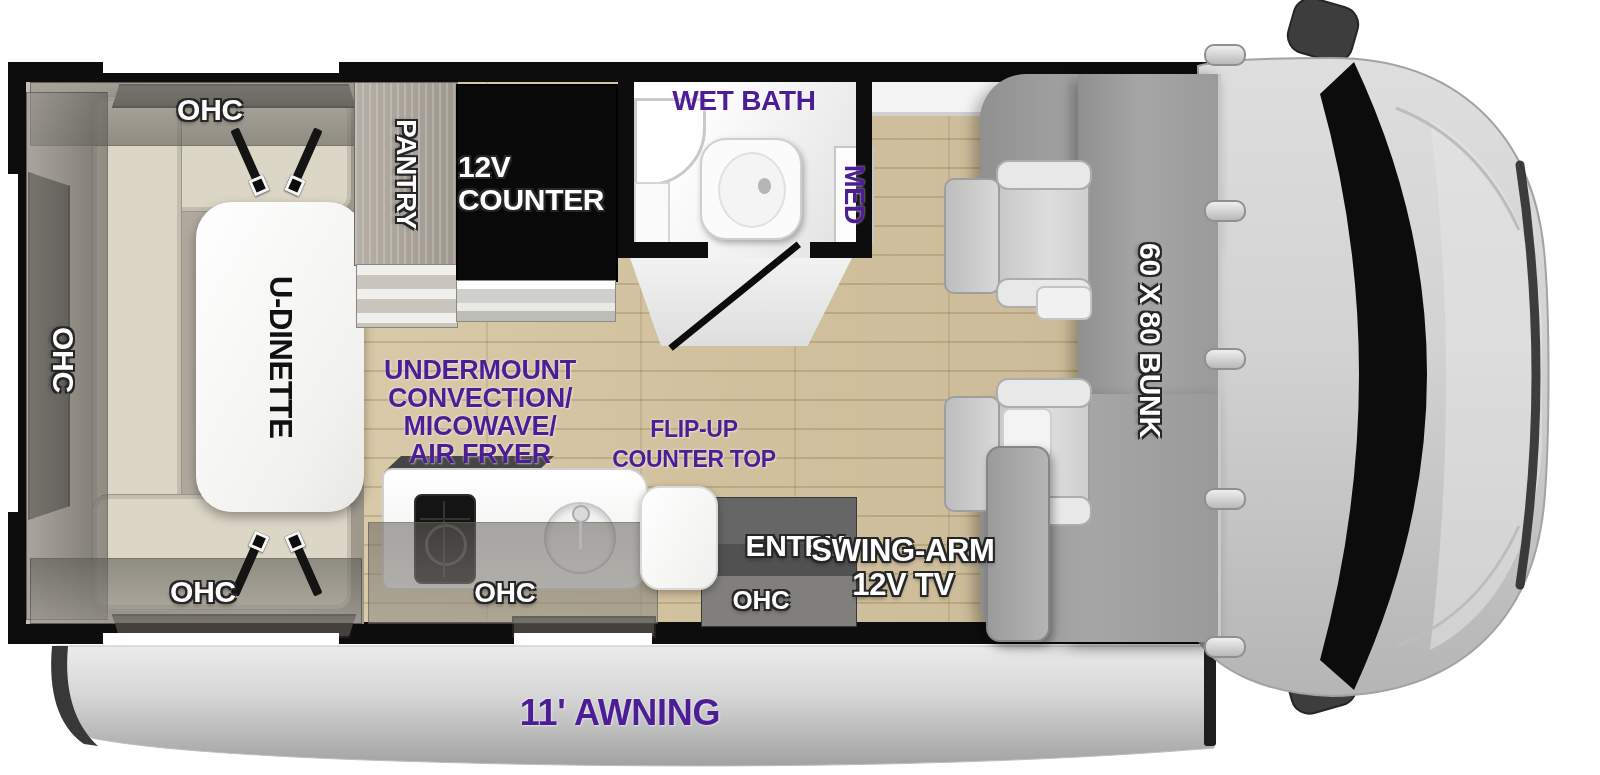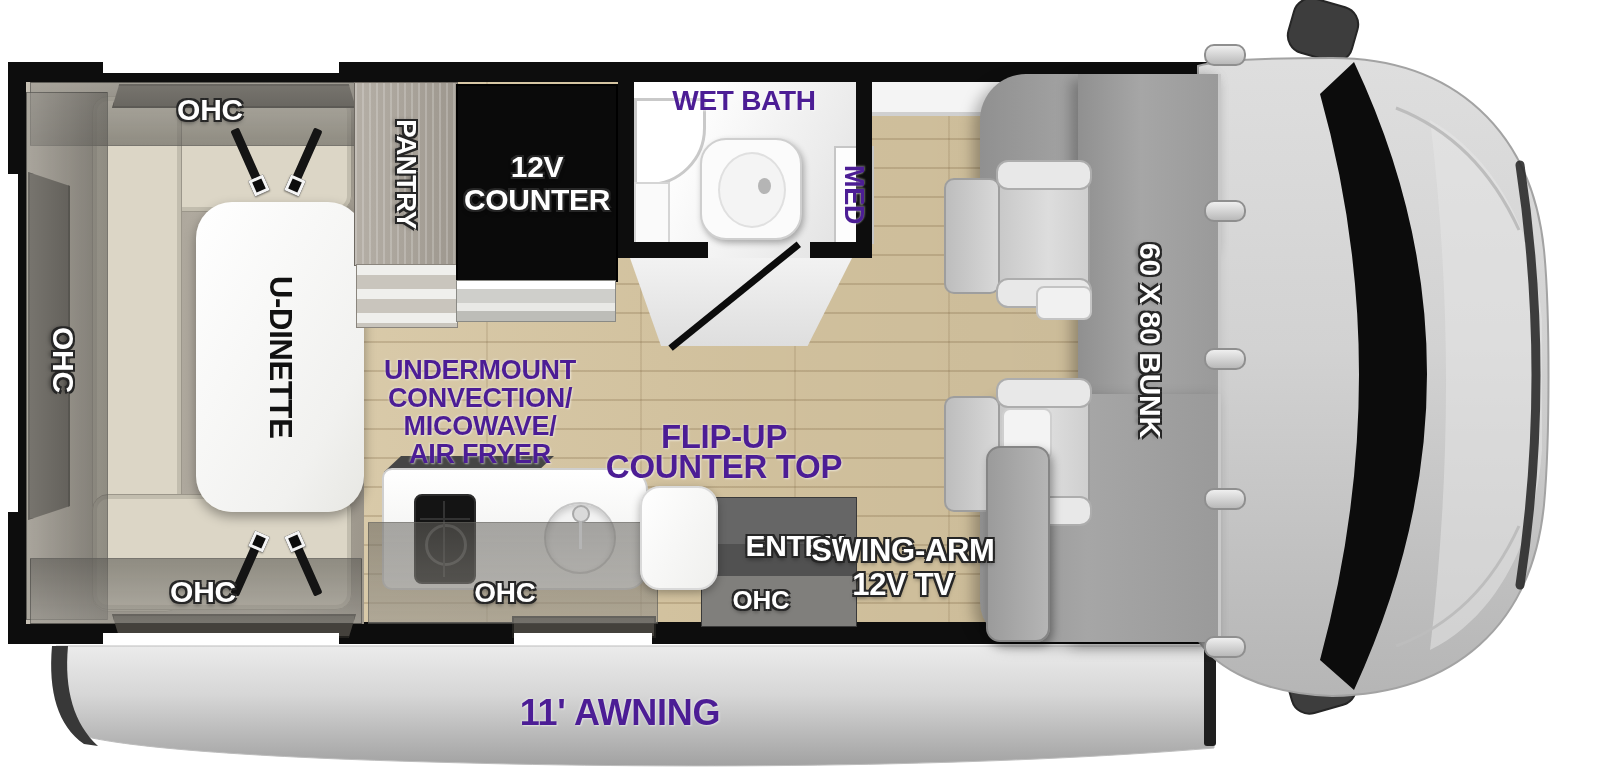--- a/index.html
+++ b/index.html
@@ -67,21 +67,21 @@
     left:354px;top:82px;width:102px;height:182px;
     background:repeating-linear-gradient(90deg, rgba(255,255,255,.20) 0 2px, rgba(0,0,0,0) 2px 7px), linear-gradient(90deg,#b5afa6,#9d978e);
     border:1px solid #6e6962;display:flex;align-items:center;justify-content:center;
   }
   #pantry-lower{
     left:356px;top:264px;width:100px;height:62px;
     background:repeating-linear-gradient(180deg,#efefec 0 10px,#c9c5bd 10px 24px);
     border:1px solid #8a857d;
   }
   #fridge{left:456px;top:84px;width:158px;height:194px;background:#0a0a0a;border:2px solid #000;
-    display:flex;flex-direction:column;align-items:center;justify-content:center;gap:2px;}
+    display:flex;flex-direction:column;align-items:flex-start;justify-content:center;gap:2px;}
   #fridge-lower{left:456px;top:280px;width:158px;height:40px;
     background:linear-gradient(180deg,#ffffff 0 8px,#cfcfcb 8px 22px,#e9e9e6 22px 30px,#bdbdb8 30px 40px);border:1px solid #8a8a85;}
   
   #wb-room{left:618px;top:82px;width:254px;height:176px;background:linear-gradient(115deg,#ffffff 25%,#ececec 70%,#dddddd);}
   #wb-floor-ext{left:630px;top:258px;width:222px;height:88px;background:linear-gradient(180deg,#f2f2f2,#dedede);
     clip-path:polygon(0 0,100% 0,80% 100%,14% 100%);}
   .wbwall{background:#0d0d0d;}
   #wbw-left{left:618px;top:62px;width:16px;height:196px;}
   #wbw-right{left:856px;top:62px;width:16px;height:196px;}
   #wbw-botl{left:618px;top:242px;width:90px;height:16px;}
@@ -147,21 +147,21 @@
   #lbl-ohc-top{left:150px;top:94px;width:120px;font-size:30px;}
   #lbl-ohc-left{left:38px;top:298px;width:50px;height:124px;display:flex;align-items:center;justify-content:center;font-size:30px;}
   #lbl-ohc-bottom{left:143px;top:576px;width:120px;font-size:30px;}
   #lbl-ohc-kitchen{left:445px;top:578px;width:120px;font-size:28px;}
   #lbl-pantry{font-size:28px;}
   #lbl-fridge1,#lbl-fridge2{font-size:30px;}
   #lbl-wetbath{left:634px;top:86px;width:220px;font-size:28px;}
   #lbl-med{font-size:27px;}
   #lbl-udinette{font-size:31px;color:#111;}
   #lbl-appliance{left:330px;top:356px;width:300px;font-size:27px;line-height:28px;}
-  #lbl-flip{left:574px;top:414px;width:300px;font-size:33px;line-height:30px;margin-top:8px;}
+  #lbl-flip{left:544px;top:414px;width:300px;font-size:23px;line-height:30px;}
   #lbl-entry{position:absolute;left:16px;top:32px;width:100%;font-size:30px;}
   #lbl-entry-ohc{font-size:26px;padding-right:36px;}
   #lbl-tv{left:778px;top:534px;width:250px;font-size:31px;line-height:34px;z-index:26;}
   #lbl-bunk{font-size:30px;}
   #lbl-awning{left:460px;top:694px;width:320px;font-size:36px;z-index:26;}
 </style>
 </head>
 <body>
 
 <div id="stage">

